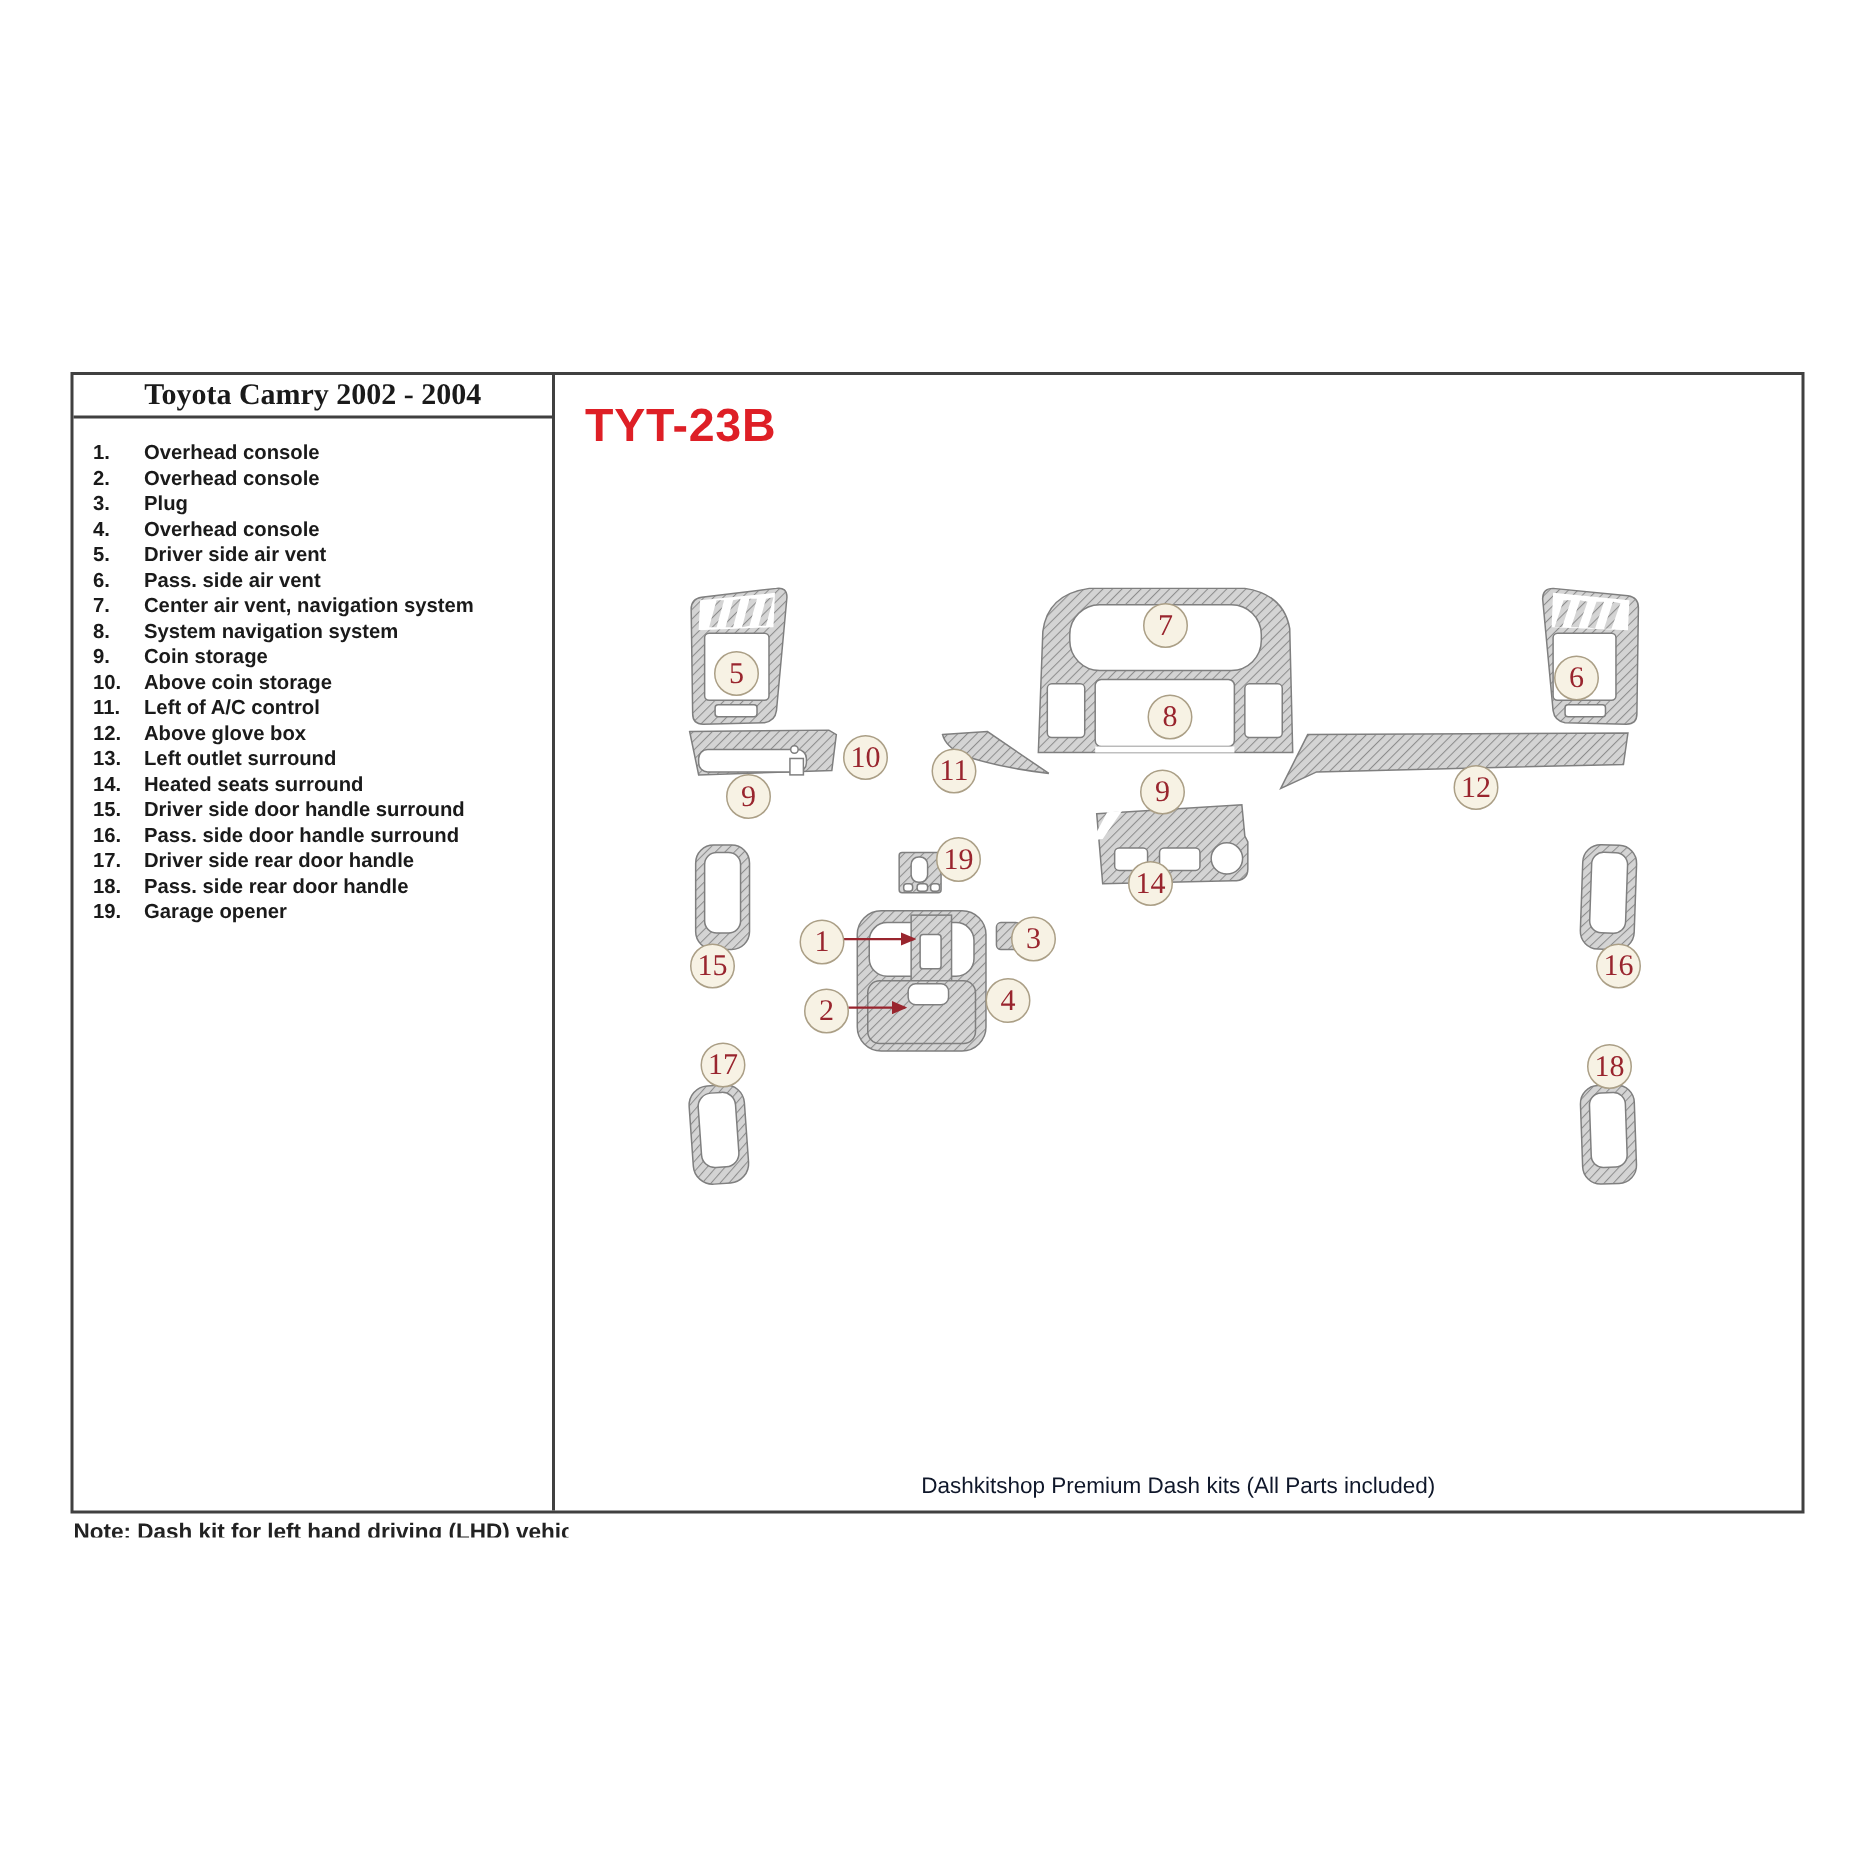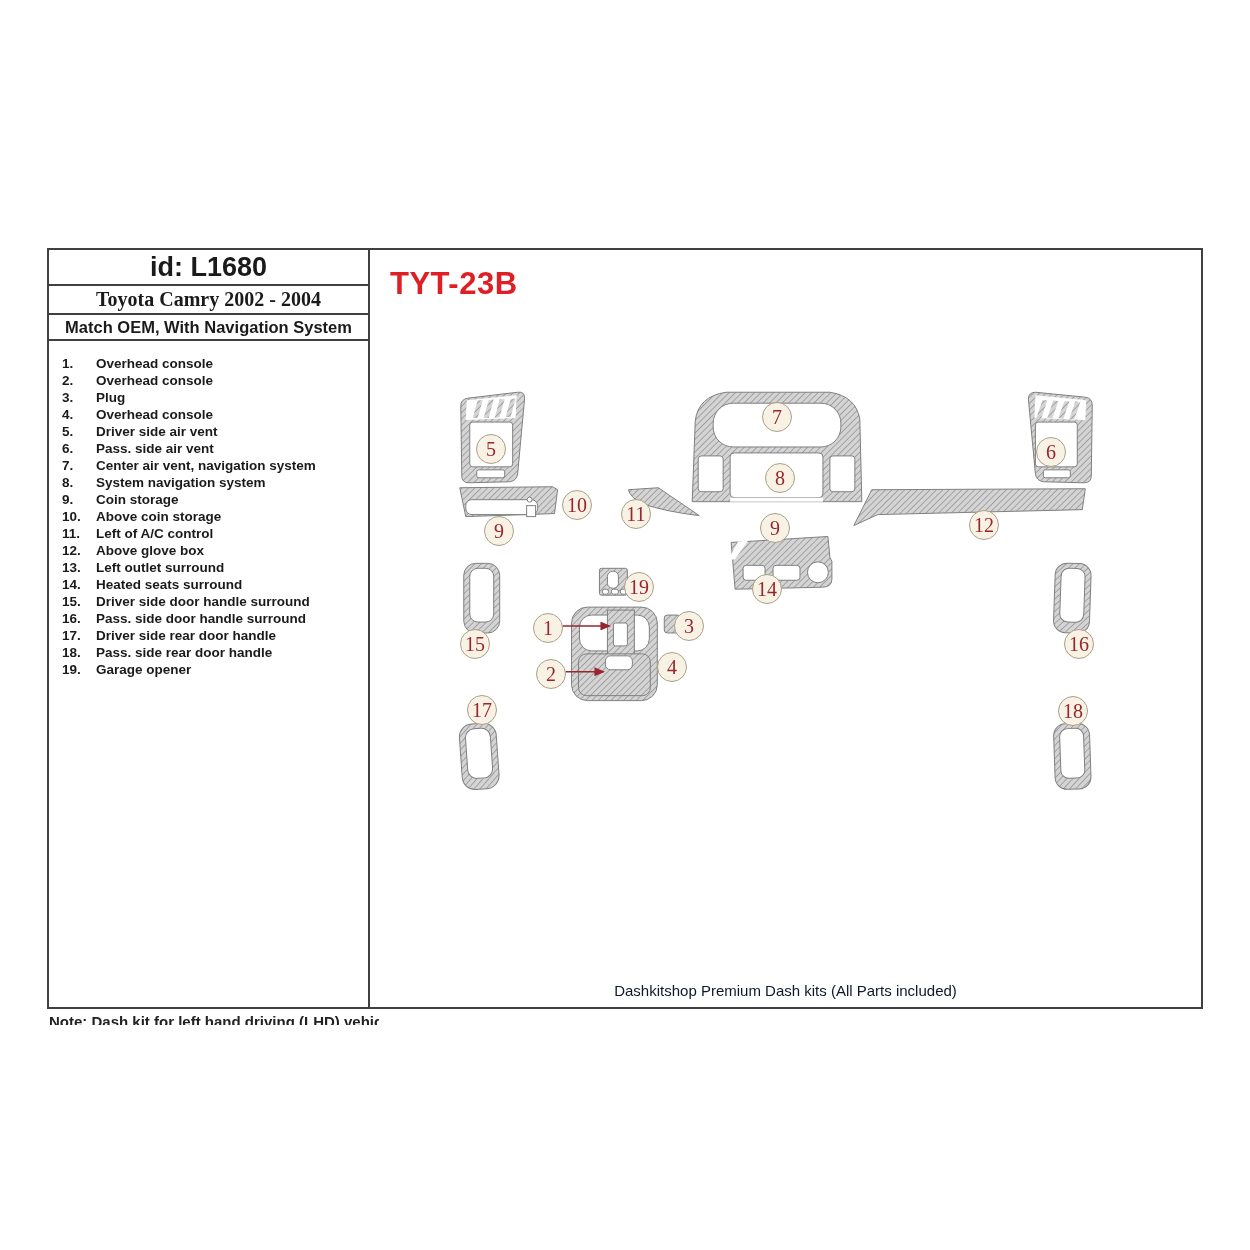--- a/index.html
+++ b/index.html
@@ -45,23 +45,21 @@
     position:absolute;left:49px;top:1013px;width:330px;height:12px;
     overflow:hidden;font-size:15px;font-weight:bold;color:#222;white-space:nowrap;
   }
 </style>
 </head>
 <body>
 
 <div class="sheet">
 
   <div class="leftcol">
-    <div class="hdr hdr1">id: L1680</div>
     <div class="hdr hdr2">Toyota Camry 2002 - 2004</div>
-    <div class="hdr hdr3">Match OEM, With Navigation System</div>
 
     <div class="plist">
       <div class="prow">
           <span class="pnum">1.</span>
           <span class="plbl">Overhead console</span>
         </div>
       <div class="prow">
           <span class="pnum">2.</span>
           <span class="plbl">Overhead console</span>
         </div>
@@ -254,19 +252,19 @@
     <div class="plabel" style="left:114px;top:266px">9</div>
     <div class="plabel" style="left:192px;top:240px">10</div>
     <div class="plabel" style="left:251px;top:249px">11</div>
     <div class="plabel" style="left:599px;top:260px">12</div>
     <div class="plabel" style="left:390px;top:263px">9</div>
     <div class="plabel" style="left:382px;top:324px">14</div>
     <div class="plabel" style="left:90px;top:379px">15</div>
     <div class="plabel" style="left:694px;top:379px">16</div>
     <div class="plabel" style="left:97px;top:445px">17</div>
     <div class="plabel" style="left:688px;top:446px">18</div>
-    <div class="plabel" style="left:254px;top:322px">19</div>
+    <div class="plabel" style="left:254px;top:308px">19</div>
 
     <div class="caption">Dashkitshop Premium Dash kits (All Parts included)</div>
   </div>
 </div>
 
 <div class="bottom-note">Note: Dash kit for left hand driving (LHD) vehicles</div>
 
 </body></html>

